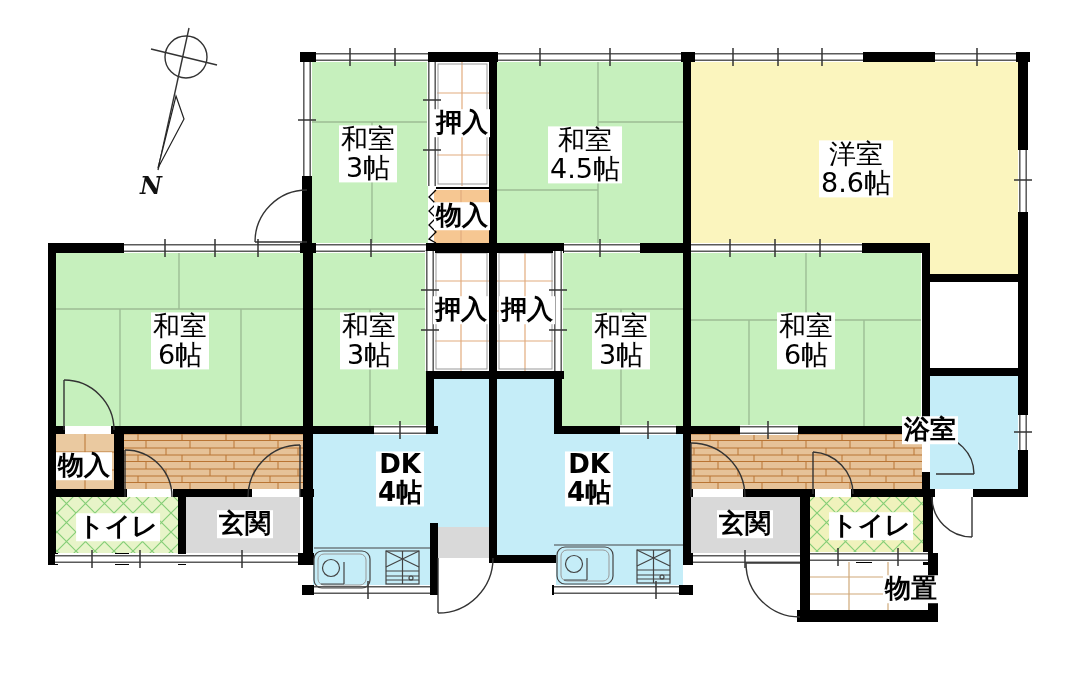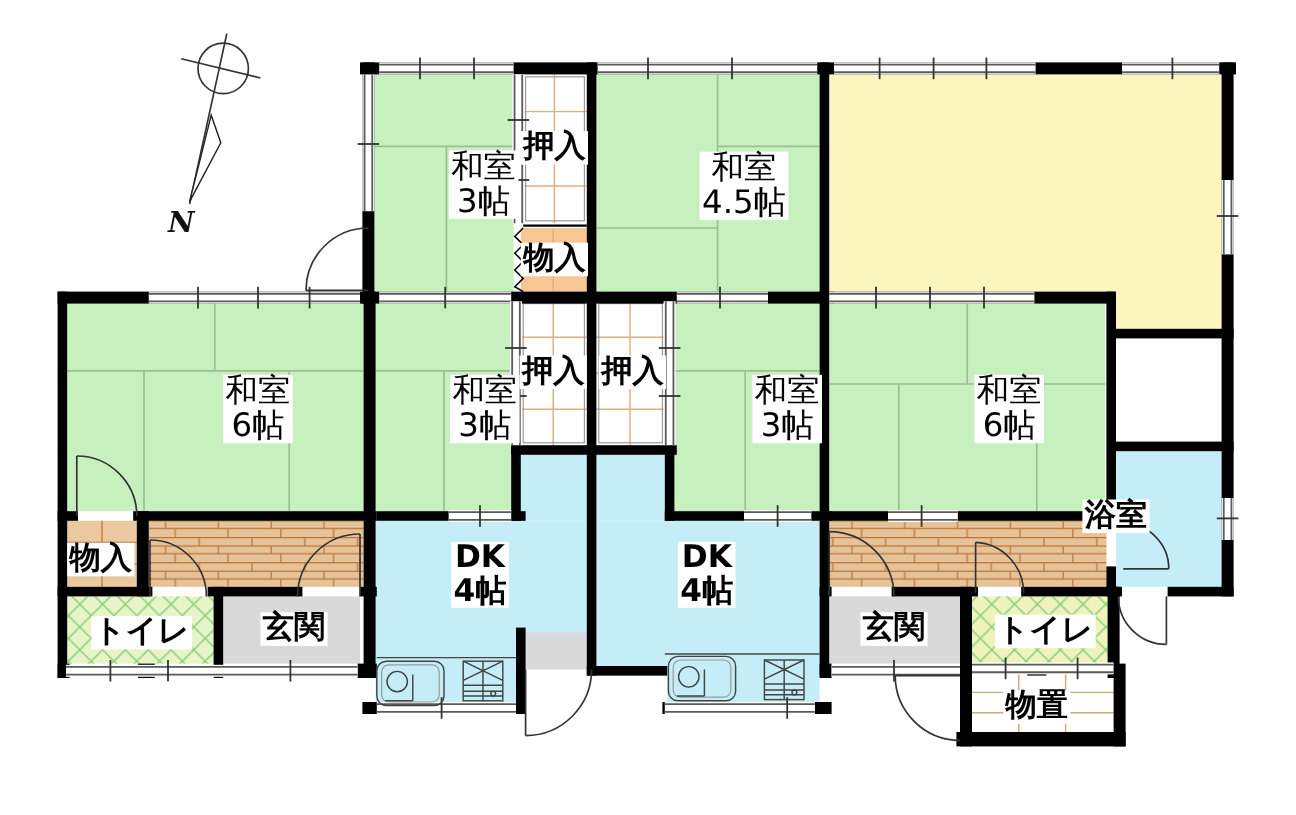--- a/index.html
+++ b/index.html
@@ -21,21 +21,21 @@
   .sw-stor{stroke:var(--storage-grid,#cfa878);stroke-width:1.2;}
   .sw-hatch{stroke:var(--hatch-green,#86ce77);stroke-width:1.2;}
   .sw-win{stroke:var(--window-line,#5a5a5a);stroke-width:1.5;}
   .sw-tick{stroke:#333;stroke-width:1.5;}
   .sw-door{stroke:#333;stroke-width:1.4;fill:none;}
   .sw-fix{stroke:#444;stroke-width:1.2;fill:none;}
   .sw-thin{stroke:#999;stroke-width:1;fill:none;}
   .lbl{position:absolute;transform:translate(-50%,-50%);background:#fff;color:#000;
        text-align:center;line-height:1.06;white-space:nowrap;padding:0 2px;z-index:5;}
   .lbl span{display:block;}
-  .s27{font-size:27px;margin-left:35px;}
+  .s27{font-size:27px;}
   .s26{font-size:26px;font-weight:bold;}
   .compass-n{position:absolute;transform:translate(-50%,-50%);font-family:"DejaVu Serif",serif;
        font-style:italic;font-weight:bold;font-size:24px;color:#111;z-index:5;}
 </style>
 </head>
 <body>
 
 <div id="stage">
   <svg id="plan" width="1080" height="679" viewBox="0 0 1080 679">
     <defs>
@@ -315,20 +315,24 @@
   <div class="lbl s26" style="left:462px;top:123px">
       <span>押入</span>
     </div>
   <div class="lbl s26" style="left:462px;top:216px">
       <span>物入</span>
     </div>
   <div class="lbl s27" style="left:585px;top:155px">
       <span>和室</span>
       <span>4.5帖</span>
     </div>
+  <div class="lbl s27" style="left:856px;top:169px">
+      <span>洋室</span>
+      <span>8.6帖</span>
+    </div>
   <div class="lbl s27" style="left:180px;top:341px">
       <span>和室</span>
       <span>6帖</span>
     </div>
   <div class="lbl s27" style="left:369px;top:341px">
       <span>和室</span>
       <span>3帖</span>
     </div>
   <div class="lbl s26" style="left:461px;top:310px">
       <span>押入</span>
@@ -363,17 +367,17 @@
   <div class="lbl s26" style="left:589px;top:479px">
       <span>DK</span>
       <span>4帖</span>
     </div>
   <div class="lbl s26" style="left:745px;top:524px">
       <span>玄関</span>
     </div>
   <div class="lbl s26" style="left:871px;top:526px">
       <span>トイレ</span>
     </div>
-  <div class="lbl s26" style="left:864px;top:589px">
+  <div class="lbl s26" style="left:911px;top:589px">
       <span>物置</span>
     </div>
   <div class="compass-n" style="left:151px;top:185px">N</div>
 </div>
 
 </body></html>

